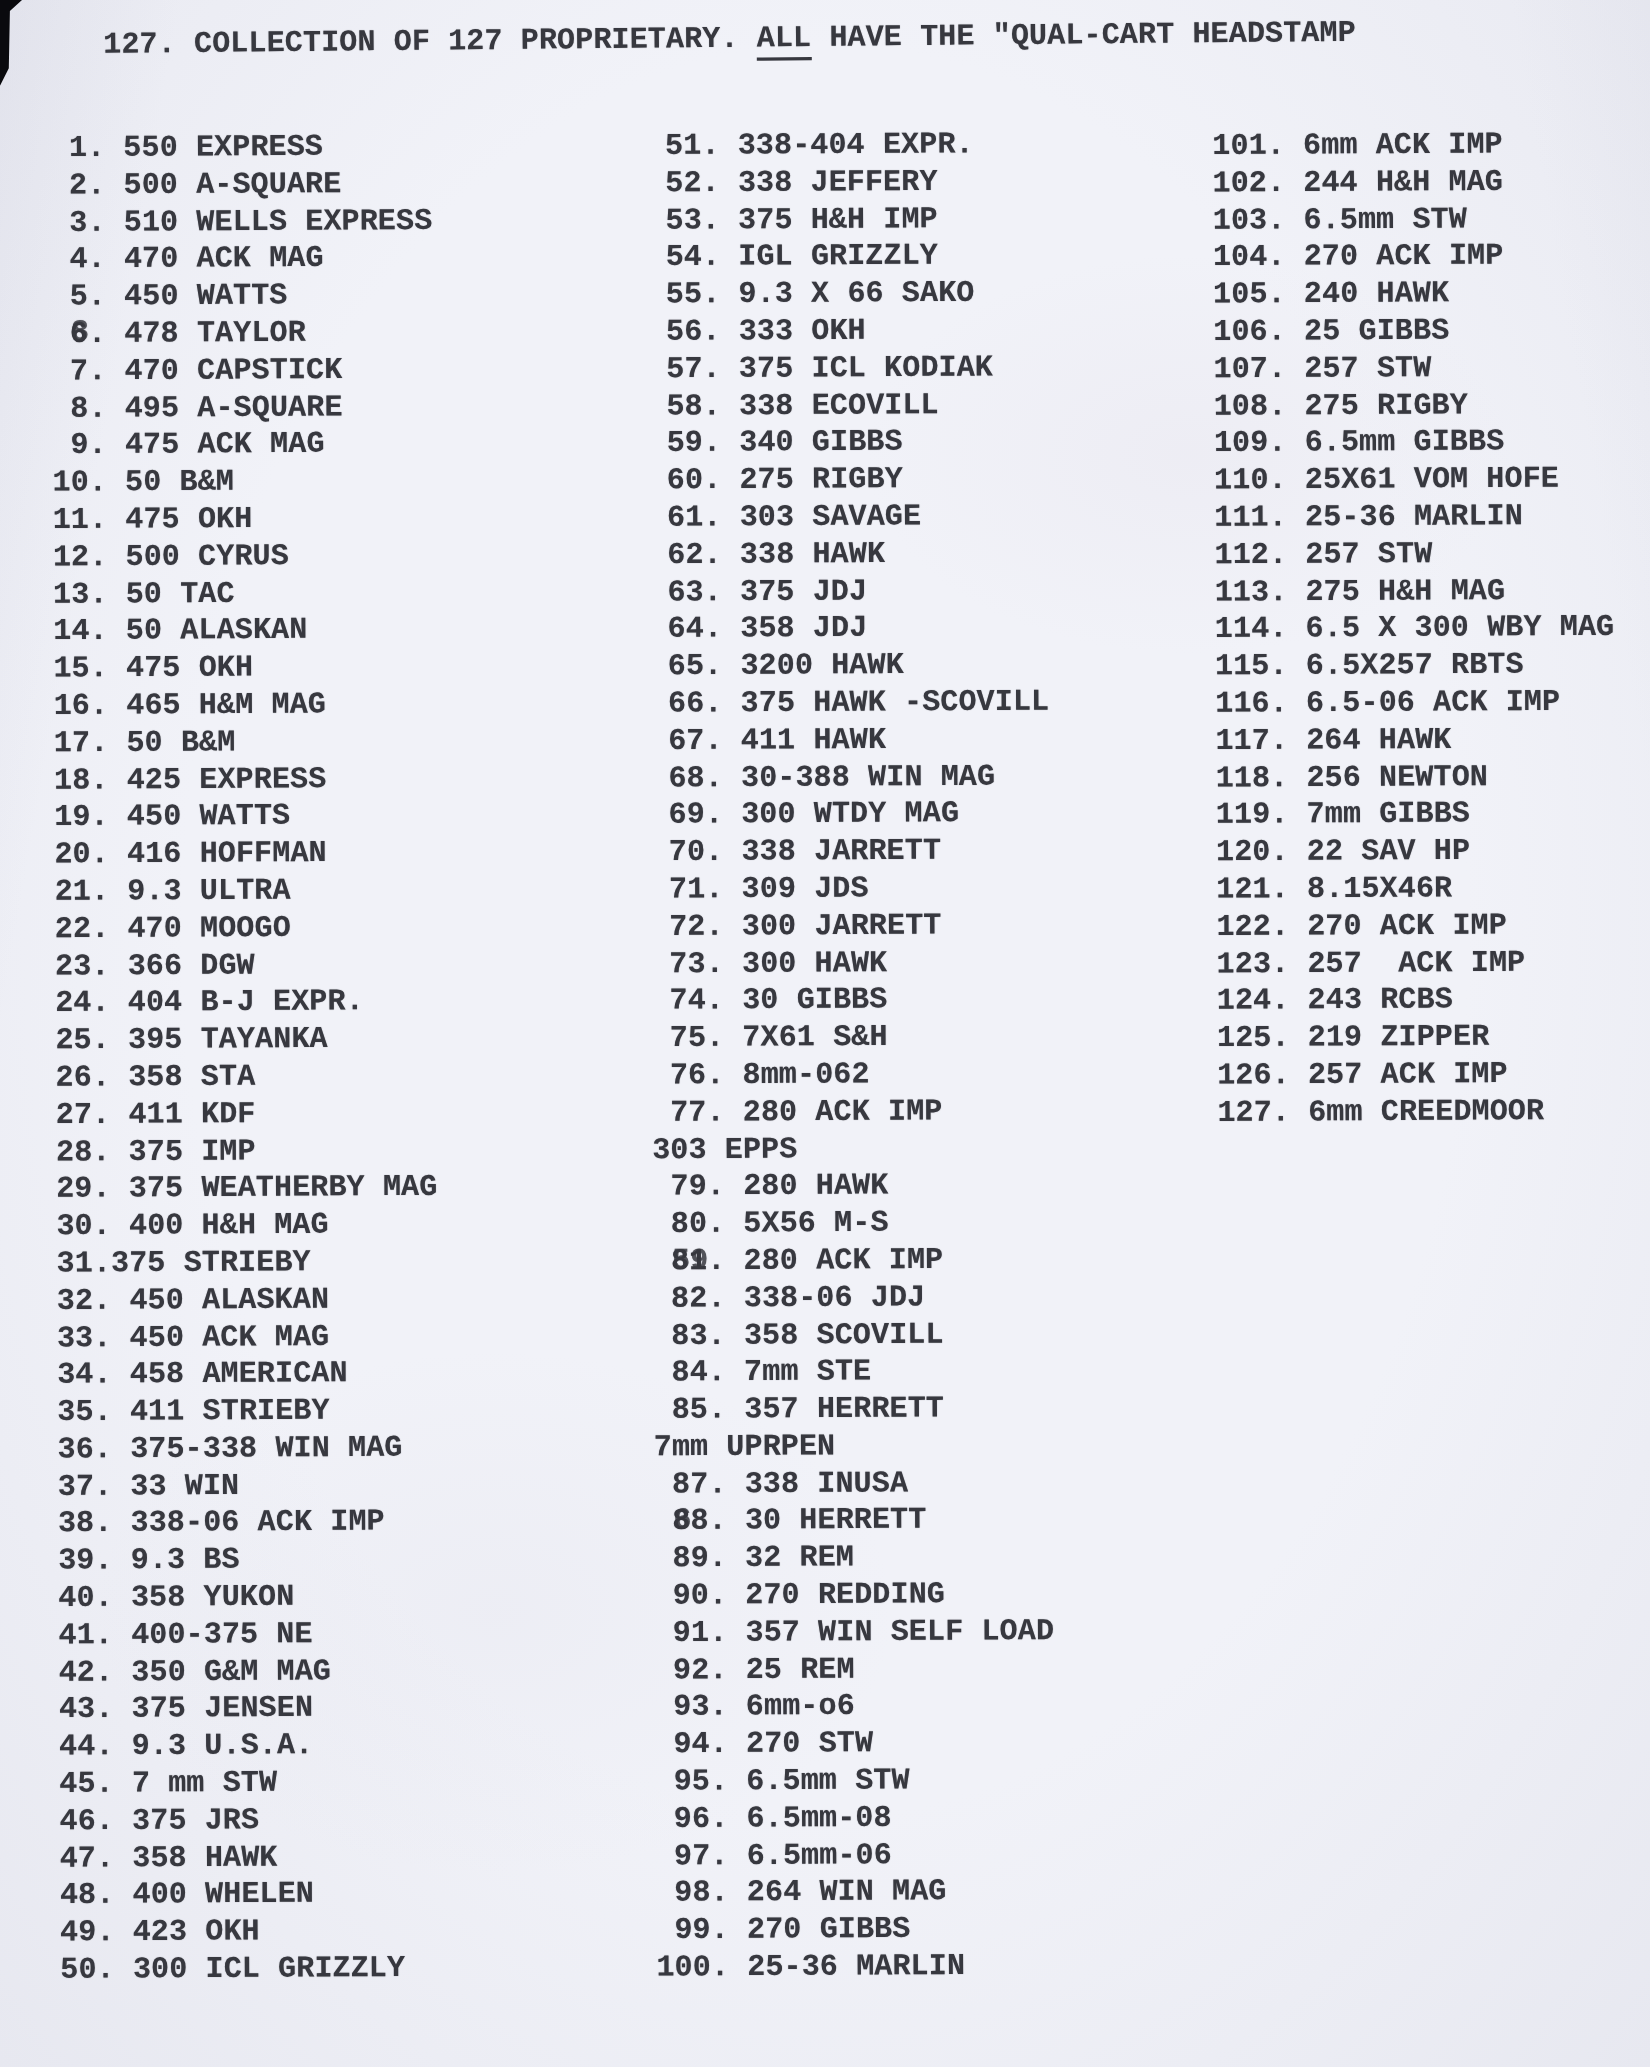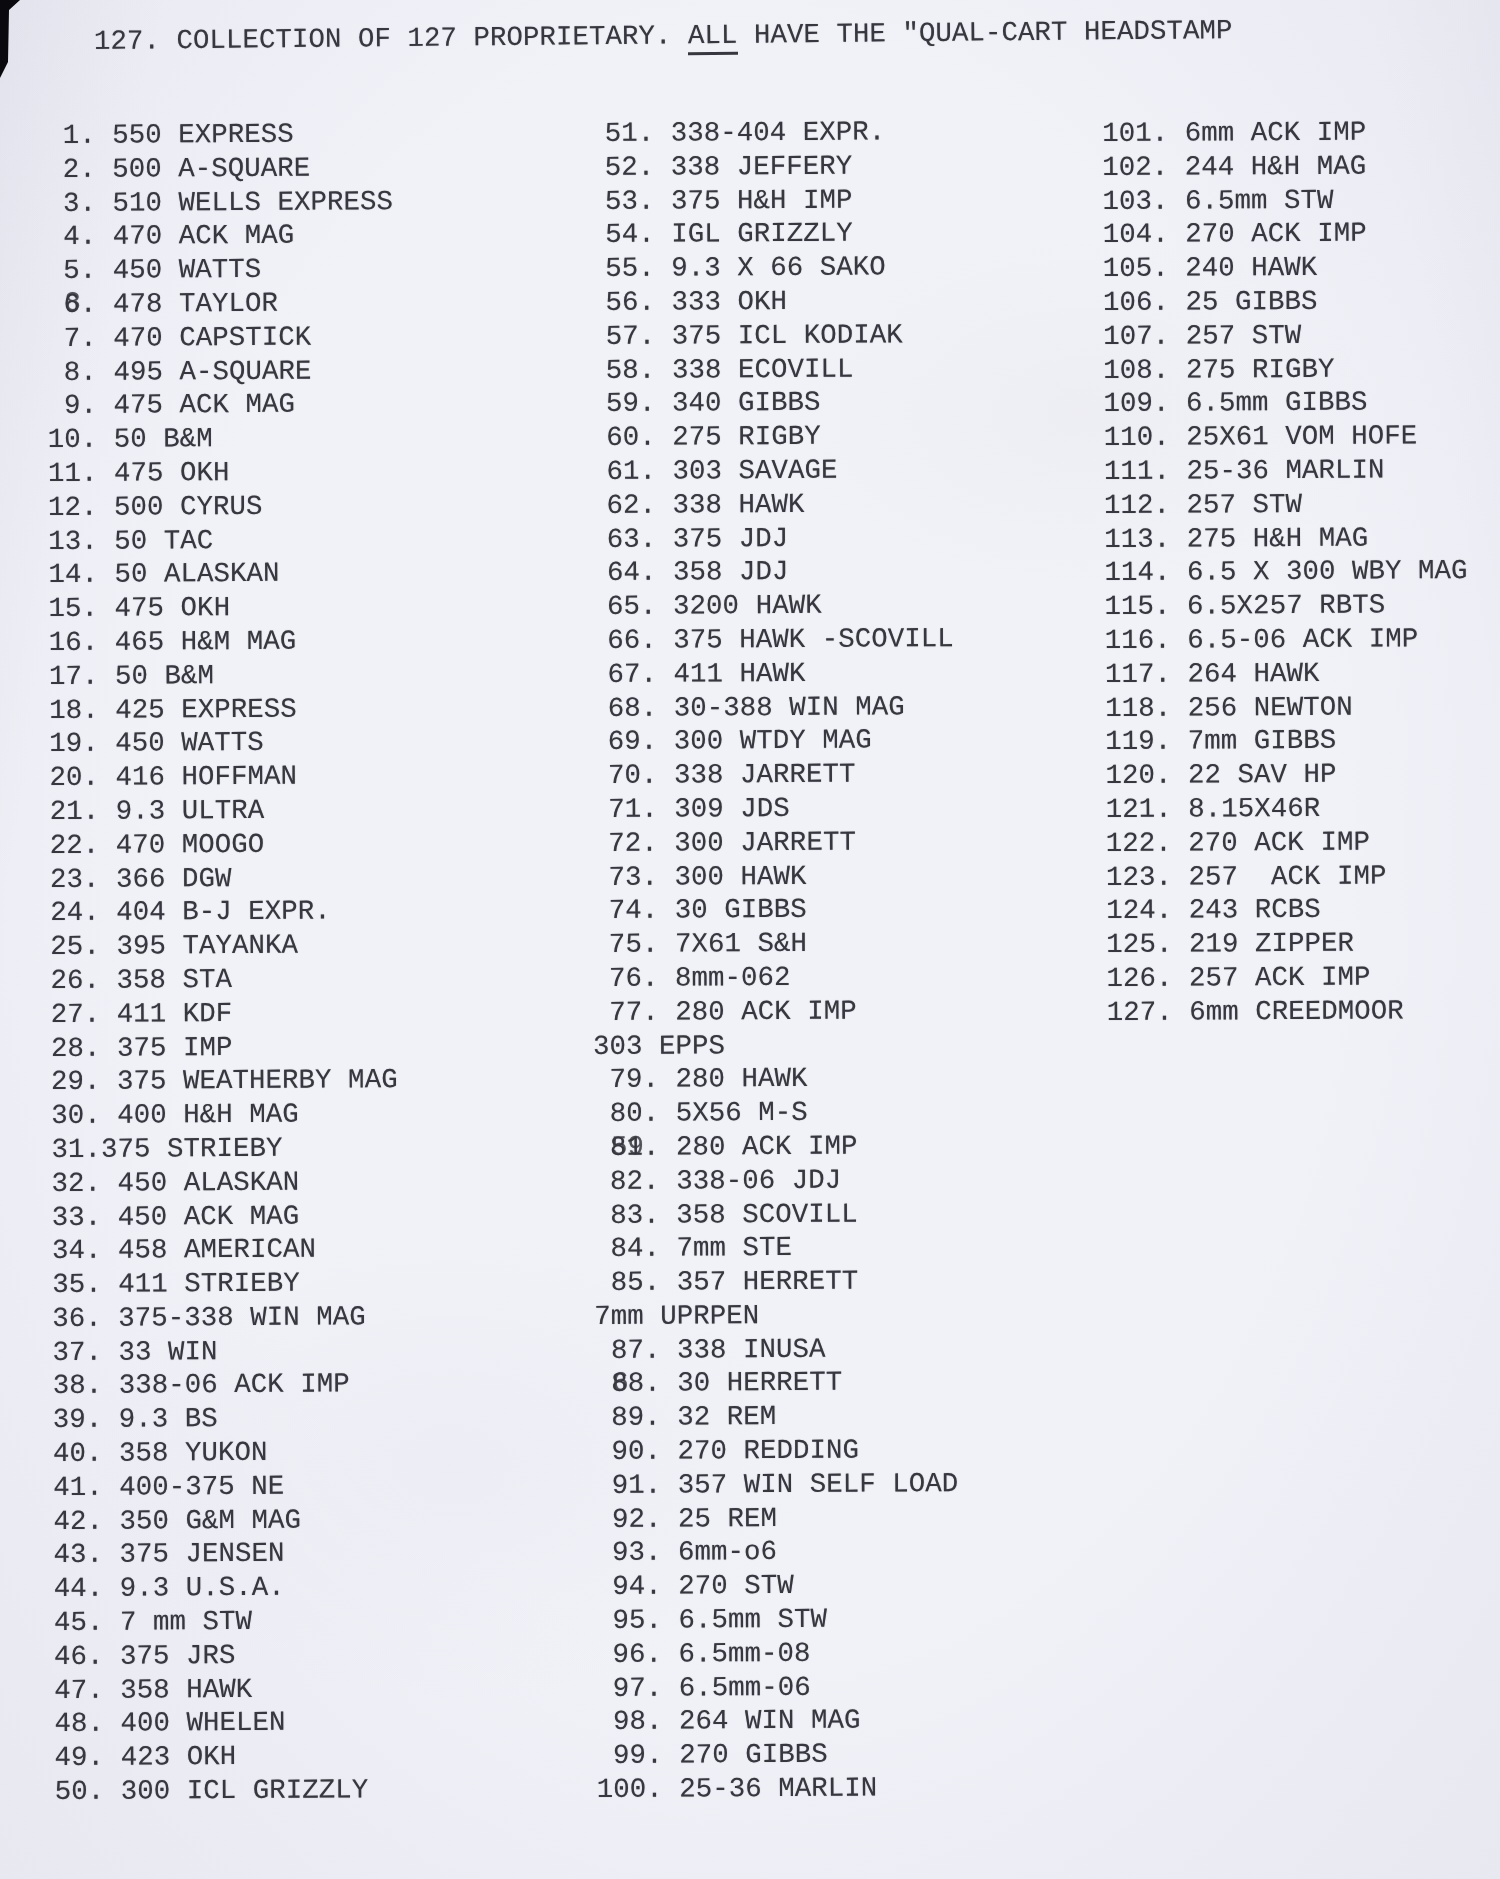--- a/index.html
+++ b/index.html
@@ -11,20 +11,21 @@
     background-image:
       radial-gradient(420px 260px at 72% 22%, rgba(222,216,228,.20), transparent 70%),
       radial-gradient(520px 340px at 30% 78%, rgba(214,214,226,.16), transparent 70%),
       linear-gradient(100deg, rgba(198,199,214,.22), rgba(238,240,246,0) 9%),
       linear-gradient(260deg, rgba(204,205,218,.14), rgba(238,240,246,0) 7%),
       radial-gradient(ellipse at 50% 45%, #f1f2f8 55%, #e7e8f0 100%);
     font-family:"Liberation Mono","DejaVu Sans Mono",monospace;
     font-size:27.5px;
     color:#37383f;
     text-shadow:0 0 1px rgba(55,56,63,.45);
+    font-weight:bold;
   }
   .title{
     position:absolute;left:94px;top:26px;
     white-space:pre;
     transform:rotate(-0.55deg);
     transform-origin:left bottom;
   }
   .title .ul{
     border-bottom:3.5px solid currentColor;
     padding-bottom:1px;

